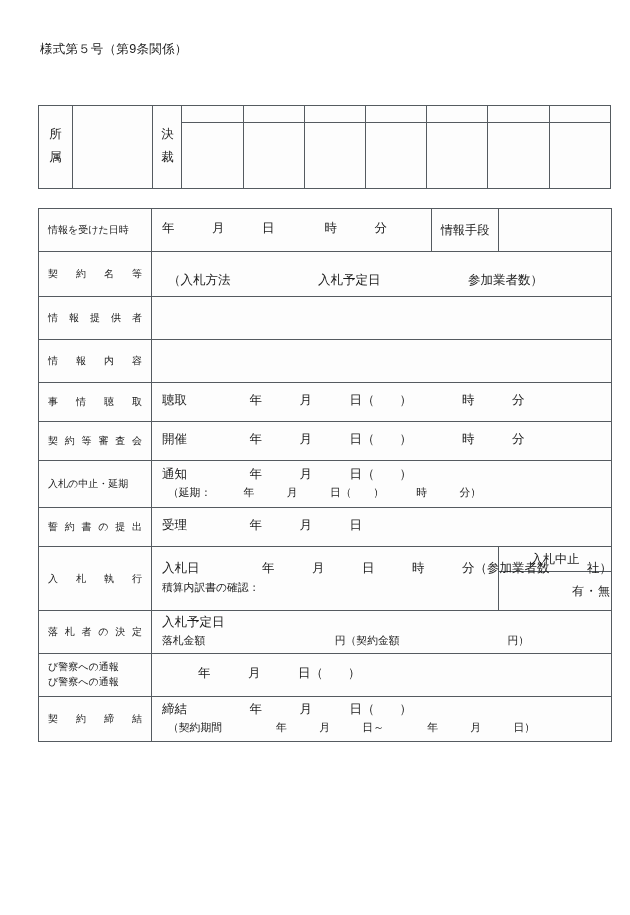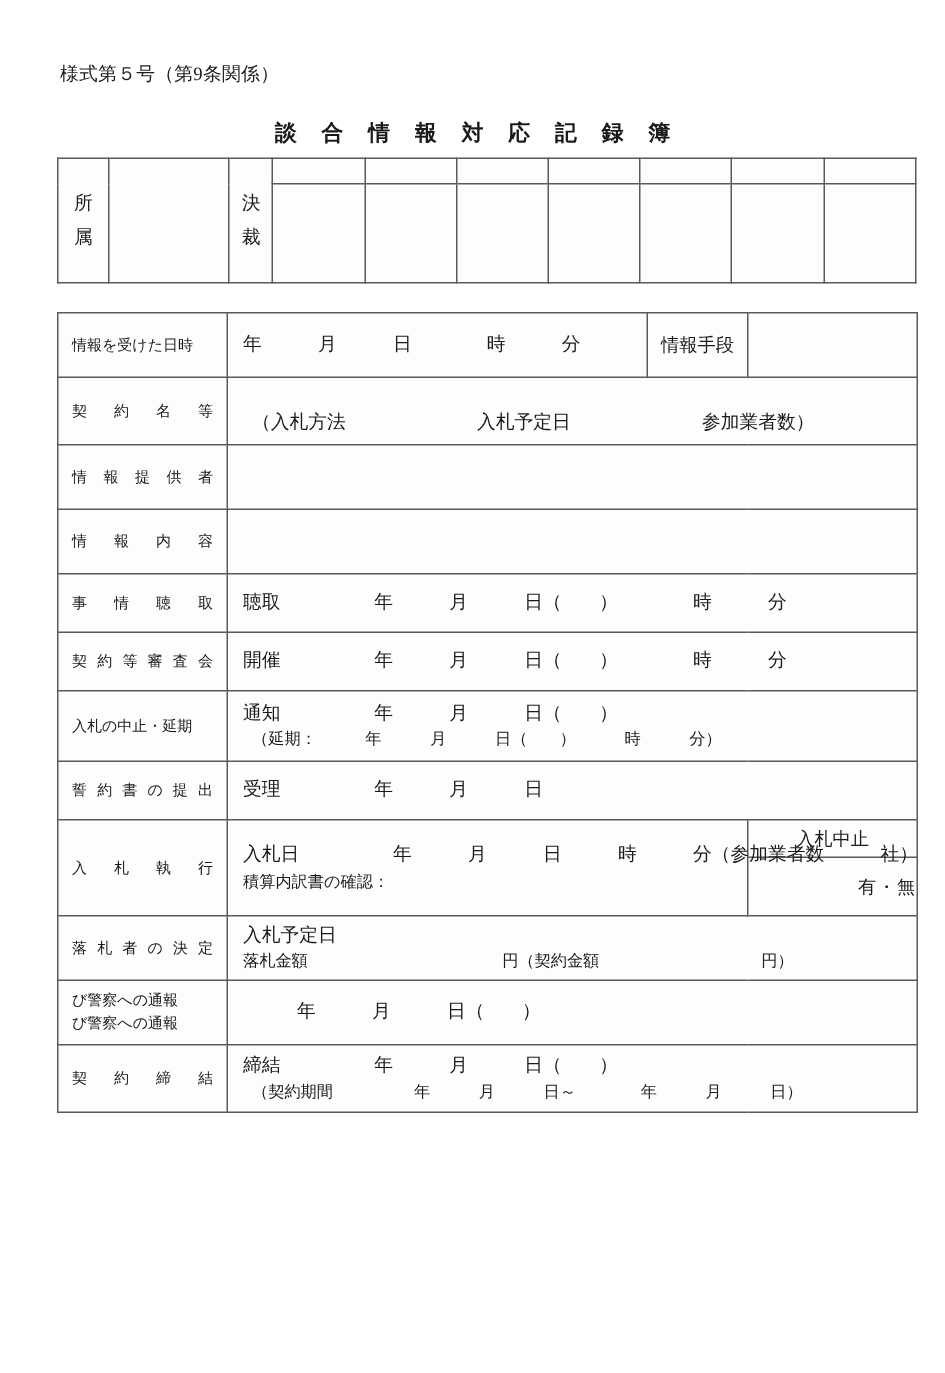--- a/index.html
+++ b/index.html
@@ -13,20 +13,21 @@
     font-family: "Liberation Serif", "DejaVu Serif", serif;
     color: #1a1a1a;
     position: relative;
     overflow: hidden;
   }
   .page {
     position: relative;
     width: 630px;
     height: 915px;
     box-sizing: border-box;
+    font-family: Liberation Mono, monospace;
   }
 
   
   .form-no {
     position: absolute;
     left: 40px;
     top: 41px;
     font-size: 12.5px;
     letter-spacing: 0.2px;
     white-space: nowrap;
@@ -121,21 +122,20 @@
   }
   .means-label { text-align: center; font-size: 12.2px; }
 </style>
 </head>
 <body>
 
 <div class="page">
 
   <div class="form-no">様式第５号（第9条関係）</div>
 
-  <div class="doc-title">談 合 情 報 対 応 記 録 簿</div>
 
   <table class="approval-table">
     <colgroup>
       <col style="width:34px">
         <col style="width:80px">
       <col style="width:29px">
       <col style="width:61px">
         <col style="width:61px">
         <col style="width:61px">
       <col style="width:61px">

